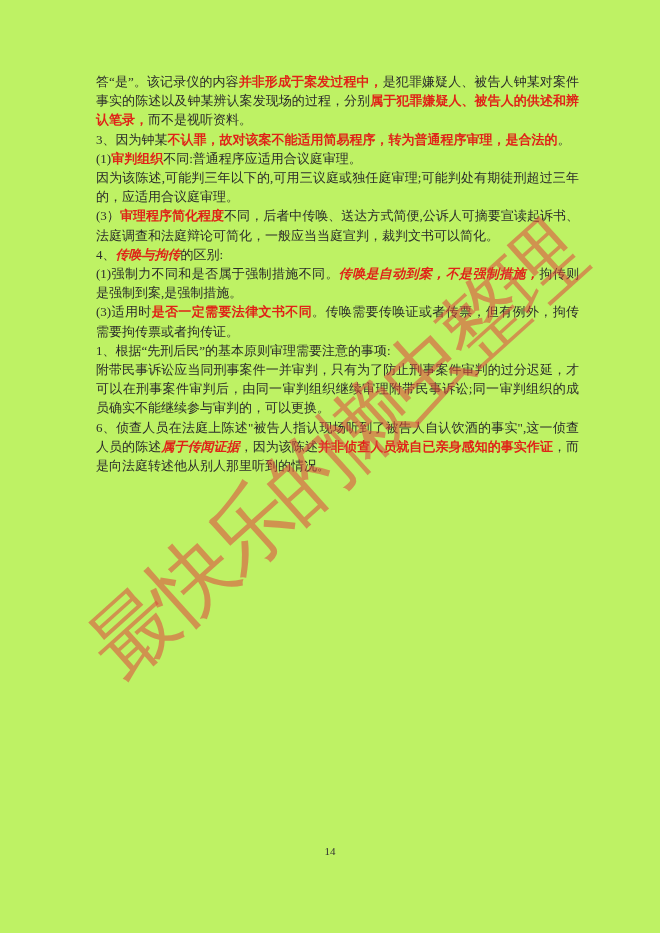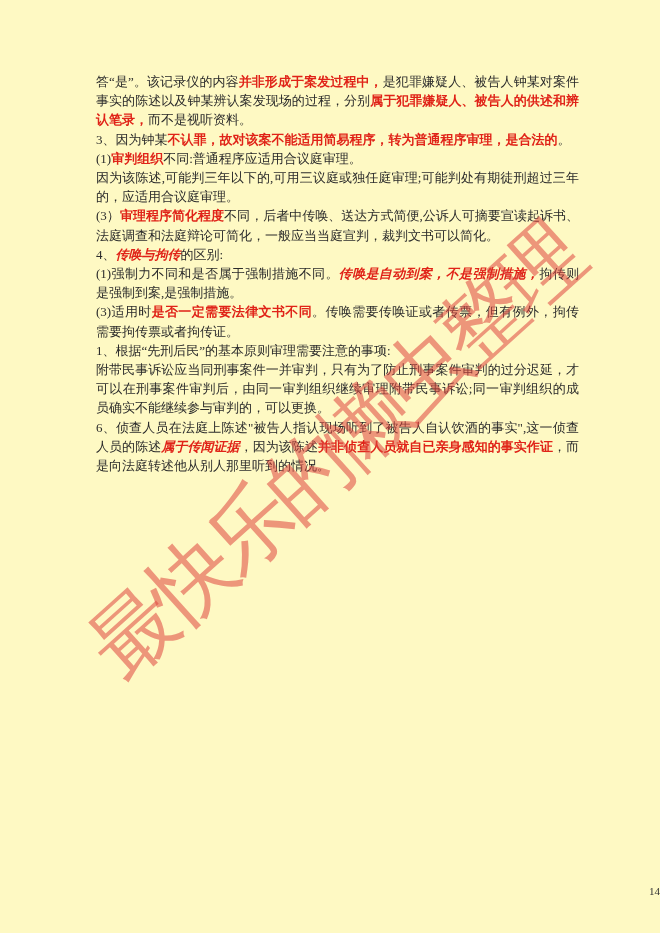--- a/index.html
+++ b/index.html
@@ -1,19 +1,19 @@
 <!DOCTYPE html>
 <html><head>
 <meta charset="utf-8">
 <style>
   html,body{margin:0;padding:0;}
   .page{
     position:relative;
     width:660px;height:933px;
-    background:#fef9c3;
+    background:#bef264;
     overflow:hidden;
     font-family:"Liberation Serif","DejaVu Serif",serif;
   }
   .doc-body{
     position:absolute;
     left:96px;top:72px;width:483px;
     font-size:13px;
     line-height:19.2px;
     color:#2b2b2b;
     text-align:justify;
@@ -31,24 +31,23 @@
     letter-spacing:-6px;
     white-space:nowrap;
     color:rgba(222,70,62,0.55);
     font-family:"Liberation Serif","DejaVu Serif",serif;
     pointer-events:none;
     z-index:5;
   }
   .page-number{
     position:absolute;
     left:0;right:0;top:845px;
-    text-align:right;
+    text-align:center;
     font-size:11px;
     color:#333333;
-    margin-top:40px;
   }
 </style>
 </head>
 <body>
 
 <div class="page">
 
   <div class="doc-body" id="doc-body">
       <p><span>答“是”。该记录仪的内容</span><span class="run-red">并非形成于案发过程中，</span><span>是犯罪嫌疑人、被告人钟某对案件事实的陈述以及钟某辨认案发现场的过程，分别</span><span class="run-red">属于犯罪嫌疑人、被告人的供述和辨认笔录，</span><span>而不是视听资料。</span></p>
       <p><span>3、因为钟某</span><span class="run-red">不认罪，故对该案不能适用简易程序，转为普通程序审理，是合法的</span><span>。</span></p>

